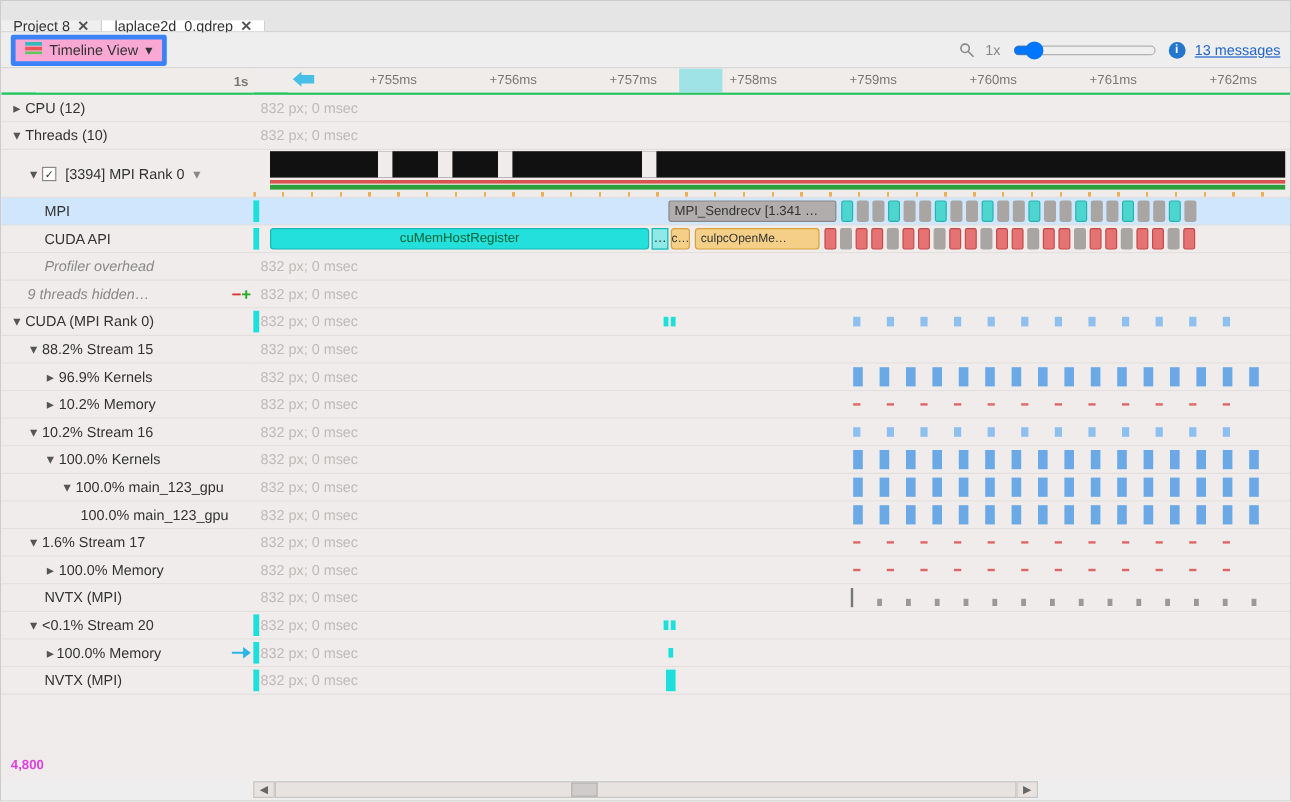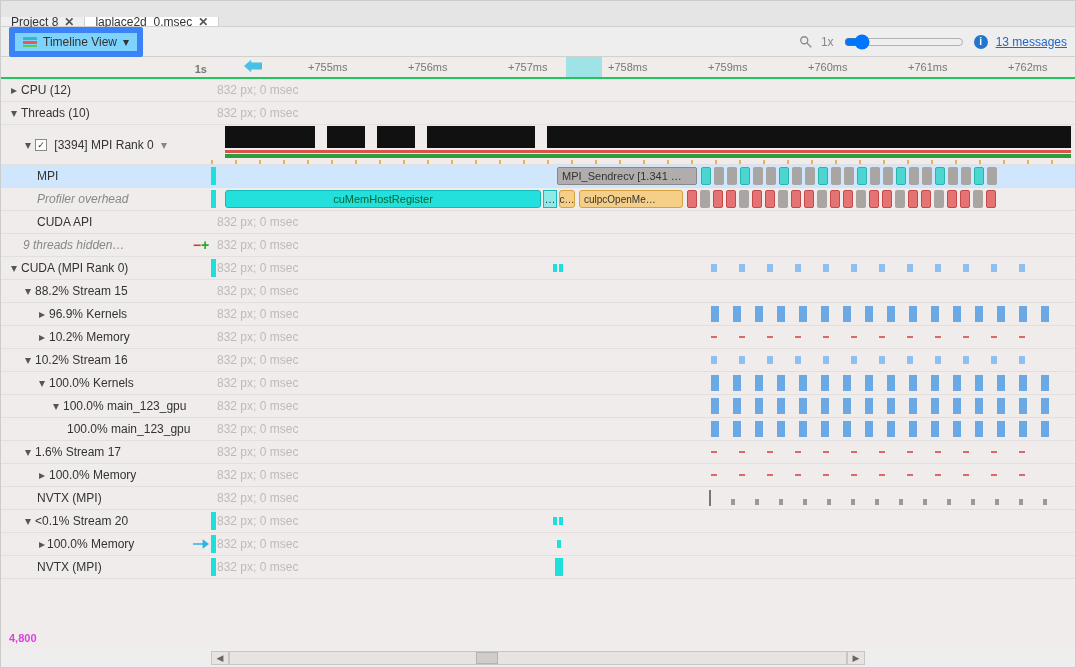--- a/index.html
+++ b/index.html
@@ -5,21 +5,21 @@
 * { box-sizing: border-box; font-family: "Segoe UI", Arial, sans-serif; }
 body { margin: 0; background: #f0f0f0; font-size: 12px; color: #333; }
 .app { width: 1076px; height: 668px; background: #f0eeee; border: 1px solid #ccc; display: flex; flex-direction: column; overflow: hidden; }
 
 .tabs { display: flex; height: 26px; background: #e5e5e5; border-bottom: 1px solid #d0d0d0; align-items: stretch; }
 .tab { padding: 4px 10px; display: flex; align-items: center; gap: 6px; border-right: 1px solid #d0d0d0; background: #efefef; cursor: pointer; margin-top: 16px; }
 .tab.active { background: #fff; }
 .tab-x { font-weight: bold; color: #555; cursor: pointer; }
 
 .toolbar { display: flex; align-items: center; height: 30px; padding: 2px 8px; gap: 8px; background: #eee; border-bottom: 1px solid #d0d0d0; }
-.view-dd { display: flex; align-items: center; gap: 6px; border: 6px solid #3b82f6; padding: 2px 8px; border-radius: 2px; background: #7dd3fc; cursor: pointer; }
+.view-dd { display: flex; gap: 6px; border: 4px solid #3b82f6; padding: 2px 8px; border-radius: 2px; background: #f9a8d4; cursor: pointer; }
 .view-dd .icon { width: 14px; height: 10px; background: linear-gradient(#3bb,#3bb) 0 0/100% 3px no-repeat, linear-gradient(#e55,#e55) 0 4px/100% 3px no-repeat, linear-gradient(#5c5,#5c5) 0 8px/100% 3px no-repeat; }
 .spacer { flex: 1; }
 .mag-icon { width: 14px; height: 14px; }
 .zoom-lbl { color: #888; }
 .zoom-slider { width: 120px; }
 .info-icon { width: 14px; height: 14px; border-radius: 50%; background: #2277cc; color: #fff; text-align: center; line-height: 14px; font-size: 10px; font-weight: bold; }
 .msg-link { color: #2266cc; text-decoration: underline; cursor: pointer; }
 
 .body { display: flex; flex: 1; overflow: hidden; background: #efeceb; }
 .tree-col { width: 210px; flex: none; background: #efeceb; position: relative; }
@@ -101,21 +101,21 @@
 <body>
 
 <div class="app">
 
   <div class="tabs">
     <div class="tab">
       <span>Project 8</span>
       <span class="tab-x">✕</span>
     </div>
     <div class="tab active">
-      <span>laplace2d_0.msec</span>
+      <span>laplace2d_0.qdrep</span>
       <span class="tab-x">✕</span>
     </div>
   </div>
 
   <div class="toolbar">
     <div class="view-dd">
       <span class="icon"></span>
       <span>Timeline View</span>
       <span>▾</span>
     </div>
@@ -154,27 +154,27 @@
       <div class="row" style="height:40px">
           <div class="cell-tree indent-2"><span class="caret">▾</span><span class="chk">✓</span>&nbsp;<span>[3394] MPI Rank 0</span>&nbsp;<span style="color:#888">▾</span></div>
         </div>
 
       <div class="row selected">
           <div class="cell-tree indent-3">
             <span>MPI</span>
           </div>
         </div>
       <div class="row">
+          <div class="cell-tree indent-3">
+            <span>CUDA API</span>
+          </div>
+        </div>
+      <div class="row">
           <div class="cell-tree indent-3 italic-gray">
             <span>Profiler overhead</span>
-          </div>
-        </div>
-      <div class="row">
-          <div class="cell-tree indent-3">
-            <span>CUDA API</span>
           </div>
         </div>
       <div class="row">
           <div class="cell-tree indent-2 italic-gray" style="justify-content:space-between;padding-right:2px">
             <span>9 threads hidden…</span>
             <span class="plus-minus"><span style="color:#d33">−</span><span style="color:#2a2">+</span></span>
           </div>
         </div>
 
       <div class="row">

